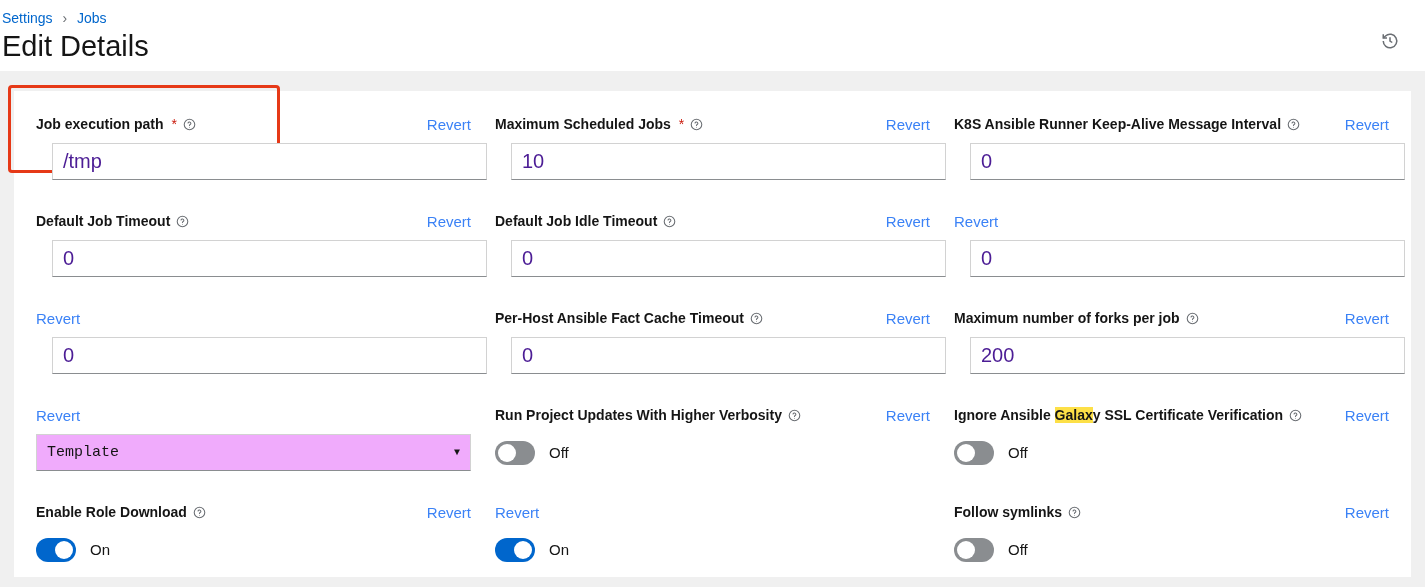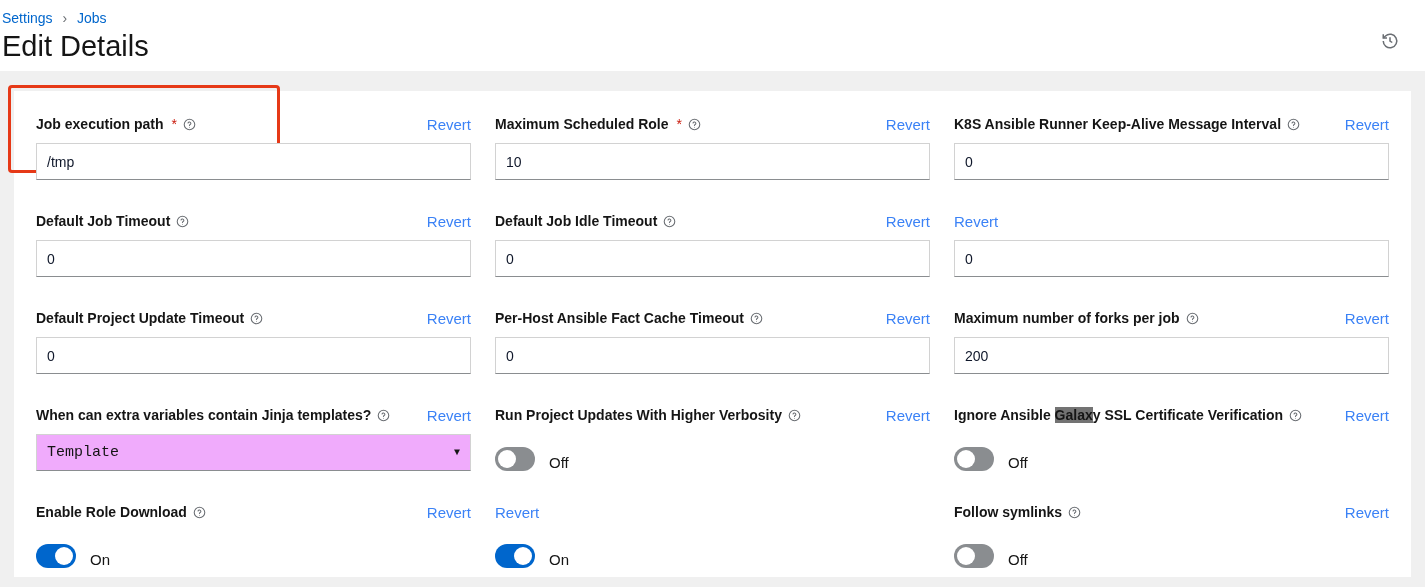--- a/index.html
+++ b/index.html
@@ -15,33 +15,33 @@
 .card { background: #fff; padding: 22px 22px 9px 22px; }
 .grid { display: grid; grid-template-columns: repeat(3, 1fr); column-gap: 24px; row-gap: 30px; }
 .field { position: relative; }
 .label-row { display: flex; align-items: center; justify-content: space-between; margin-bottom: 8px; min-height: 22px; }
 .label-left { display: flex; align-items: center; gap: 6px; flex-wrap: wrap; }
 .label { font-size: 14px; font-weight: 700; color: #151515; }
 .req { color: #c9190b; font-size: 14px; margin-left: 2px; }
 .help-icon { display: inline-flex; color: #6a6e73; }
 .help-icon svg { width: 13px; height: 13px; }
 .revert { font-size: 15px; color: #3b82f6; cursor: pointer; background: none; border: none; font-family: inherit; }
-.input { width: 100%; height: 37px; padding: 0 10px; font-size: 14px; border: 1px solid #d2d2d2; border-bottom: 1px solid #8a8d90; background: #fff; color: #0f172a; font-family: inherit; }
+.input { width: 100%; height: 37px; padding: 0 10px; font-size: 20px; border: 1px solid #d2d2d2; border-bottom: 1px solid #8a8d90; background: #fff; color: #4c1d95; font-family: inherit; margin-left: 16px; }
 .select { width: 100%; height: 37px; padding: 0 10px; font-size: 15px; border: 1px solid #d2d2d2; border-bottom: 1px solid #8a8d90; background: #f0abfc; color: #151515; display: flex; align-items: center; justify-content: space-between; cursor: pointer; font-family: Liberation Mono, monospace; }
 .caret { font-size: 10px; color: #151515; }
-.toggle-row { display: flex; align-items: flex-end; gap: 14px; height: 37px; }
+.toggle-row { display: flex; align-items: center; gap: 14px; height: 37px; }
 .toggle { width: 40px; height: 24px; border-radius: 12px; position: relative; cursor: pointer; transition: background 0.2s; }
 .toggle.on { background: #0066cc; }
 .toggle.off { background: #8a8d90; }
 .knob { width: 18px; height: 18px; background: #fff; border-radius: 50%; position: absolute; top: 3px; }
 .toggle.on .knob { right: 3px; }
 .toggle.off .knob { left: 3px; }
 .toggle-label { font-size: 15px; color: #151515; }
 .callout { position: absolute; border: 3px solid #e63917; border-radius: 4px; pointer-events: none; }
-.hl { background: #737373; }
+.hl { background: #fde047; }
 </style>
 </head>
 <body>
 
 <div class="header">
   <div class="breadcrumb">
     <a href="#">Settings</a>
     <span class="sep">›</span>
     <a href="#">Jobs</a>
   </div>
@@ -74,21 +74,21 @@
               </span>
           </div>
           <button class="revert">Revert</button>
         </div>
         <input class="input" value="/tmp" style="">
       </div>
 
       <div class="field">
         <div class="label-row">
           <div class="label-left">
-            <span class="label">Maximum Scheduled Role</span>
+            <span class="label">Maximum Scheduled Jobs</span>
             <span class="req">*</span>
             <span class="help-icon">
                 <svg viewBox="0 0 16 16" fill="none" stroke="currentColor" stroke-width="1.3">
                   <circle cx="8" cy="8" r="6.5"></circle>
                   <path d="M6.2 6.2a1.8 1.8 0 0 1 3.5.6c0 1.2-1.8 1.3-1.8 2.5" stroke-linecap="round"></path>
                   <circle cx="8" cy="11.5" r="0.6" fill="currentColor" stroke="none"></circle>
                 </svg>
               </span>
           </div>
           <button class="revert">Revert</button>
@@ -149,30 +149,20 @@
 
       <div class="field">
         <div class="label-row">
           <button class="revert">Revert</button>
         </div>
         <input class="input" value="0" style="">
       </div>
 
       <div class="field">
         <div class="label-row">
-          <div class="label-left">
-            <span class="label">Default Project Update Timeout</span>
-            <span class="help-icon">
-                <svg viewBox="0 0 16 16" fill="none" stroke="currentColor" stroke-width="1.3">
-                  <circle cx="8" cy="8" r="6.5"></circle>
-                  <path d="M6.2 6.2a1.8 1.8 0 0 1 3.5.6c0 1.2-1.8 1.3-1.8 2.5" stroke-linecap="round"></path>
-                  <circle cx="8" cy="11.5" r="0.6" fill="currentColor" stroke="none"></circle>
-                </svg>
-              </span>
-          </div>
           <button class="revert">Revert</button>
         </div>
         <input class="input" value="0" style="">
       </div>
 
       <div class="field">
         <div class="label-row">
           <div class="label-left">
             <span class="label">Per-Host Ansible Fact Cache Timeout</span>
             <span class="help-icon">
@@ -200,30 +190,20 @@
                 </svg>
               </span>
           </div>
           <button class="revert">Revert</button>
         </div>
         <input class="input" value="200" style="">
       </div>
 
       <div class="field">
         <div class="label-row">
-          <div class="label-left">
-            <span class="label">When can extra variables contain Jinja templates?</span>
-            <span class="help-icon">
-                <svg viewBox="0 0 16 16" fill="none" stroke="currentColor" stroke-width="1.3">
-                  <circle cx="8" cy="8" r="6.5"></circle>
-                  <path d="M6.2 6.2a1.8 1.8 0 0 1 3.5.6c0 1.2-1.8 1.3-1.8 2.5" stroke-linecap="round"></path>
-                  <circle cx="8" cy="11.5" r="0.6" fill="currentColor" stroke="none"></circle>
-                </svg>
-              </span>
-          </div>
           <button class="revert">Revert</button>
         </div>
         <div class="select">
           <span>Template</span>
           <span class="caret">▼</span>
         </div>
       </div>
 
       <div class="field">
         <div class="label-row">

